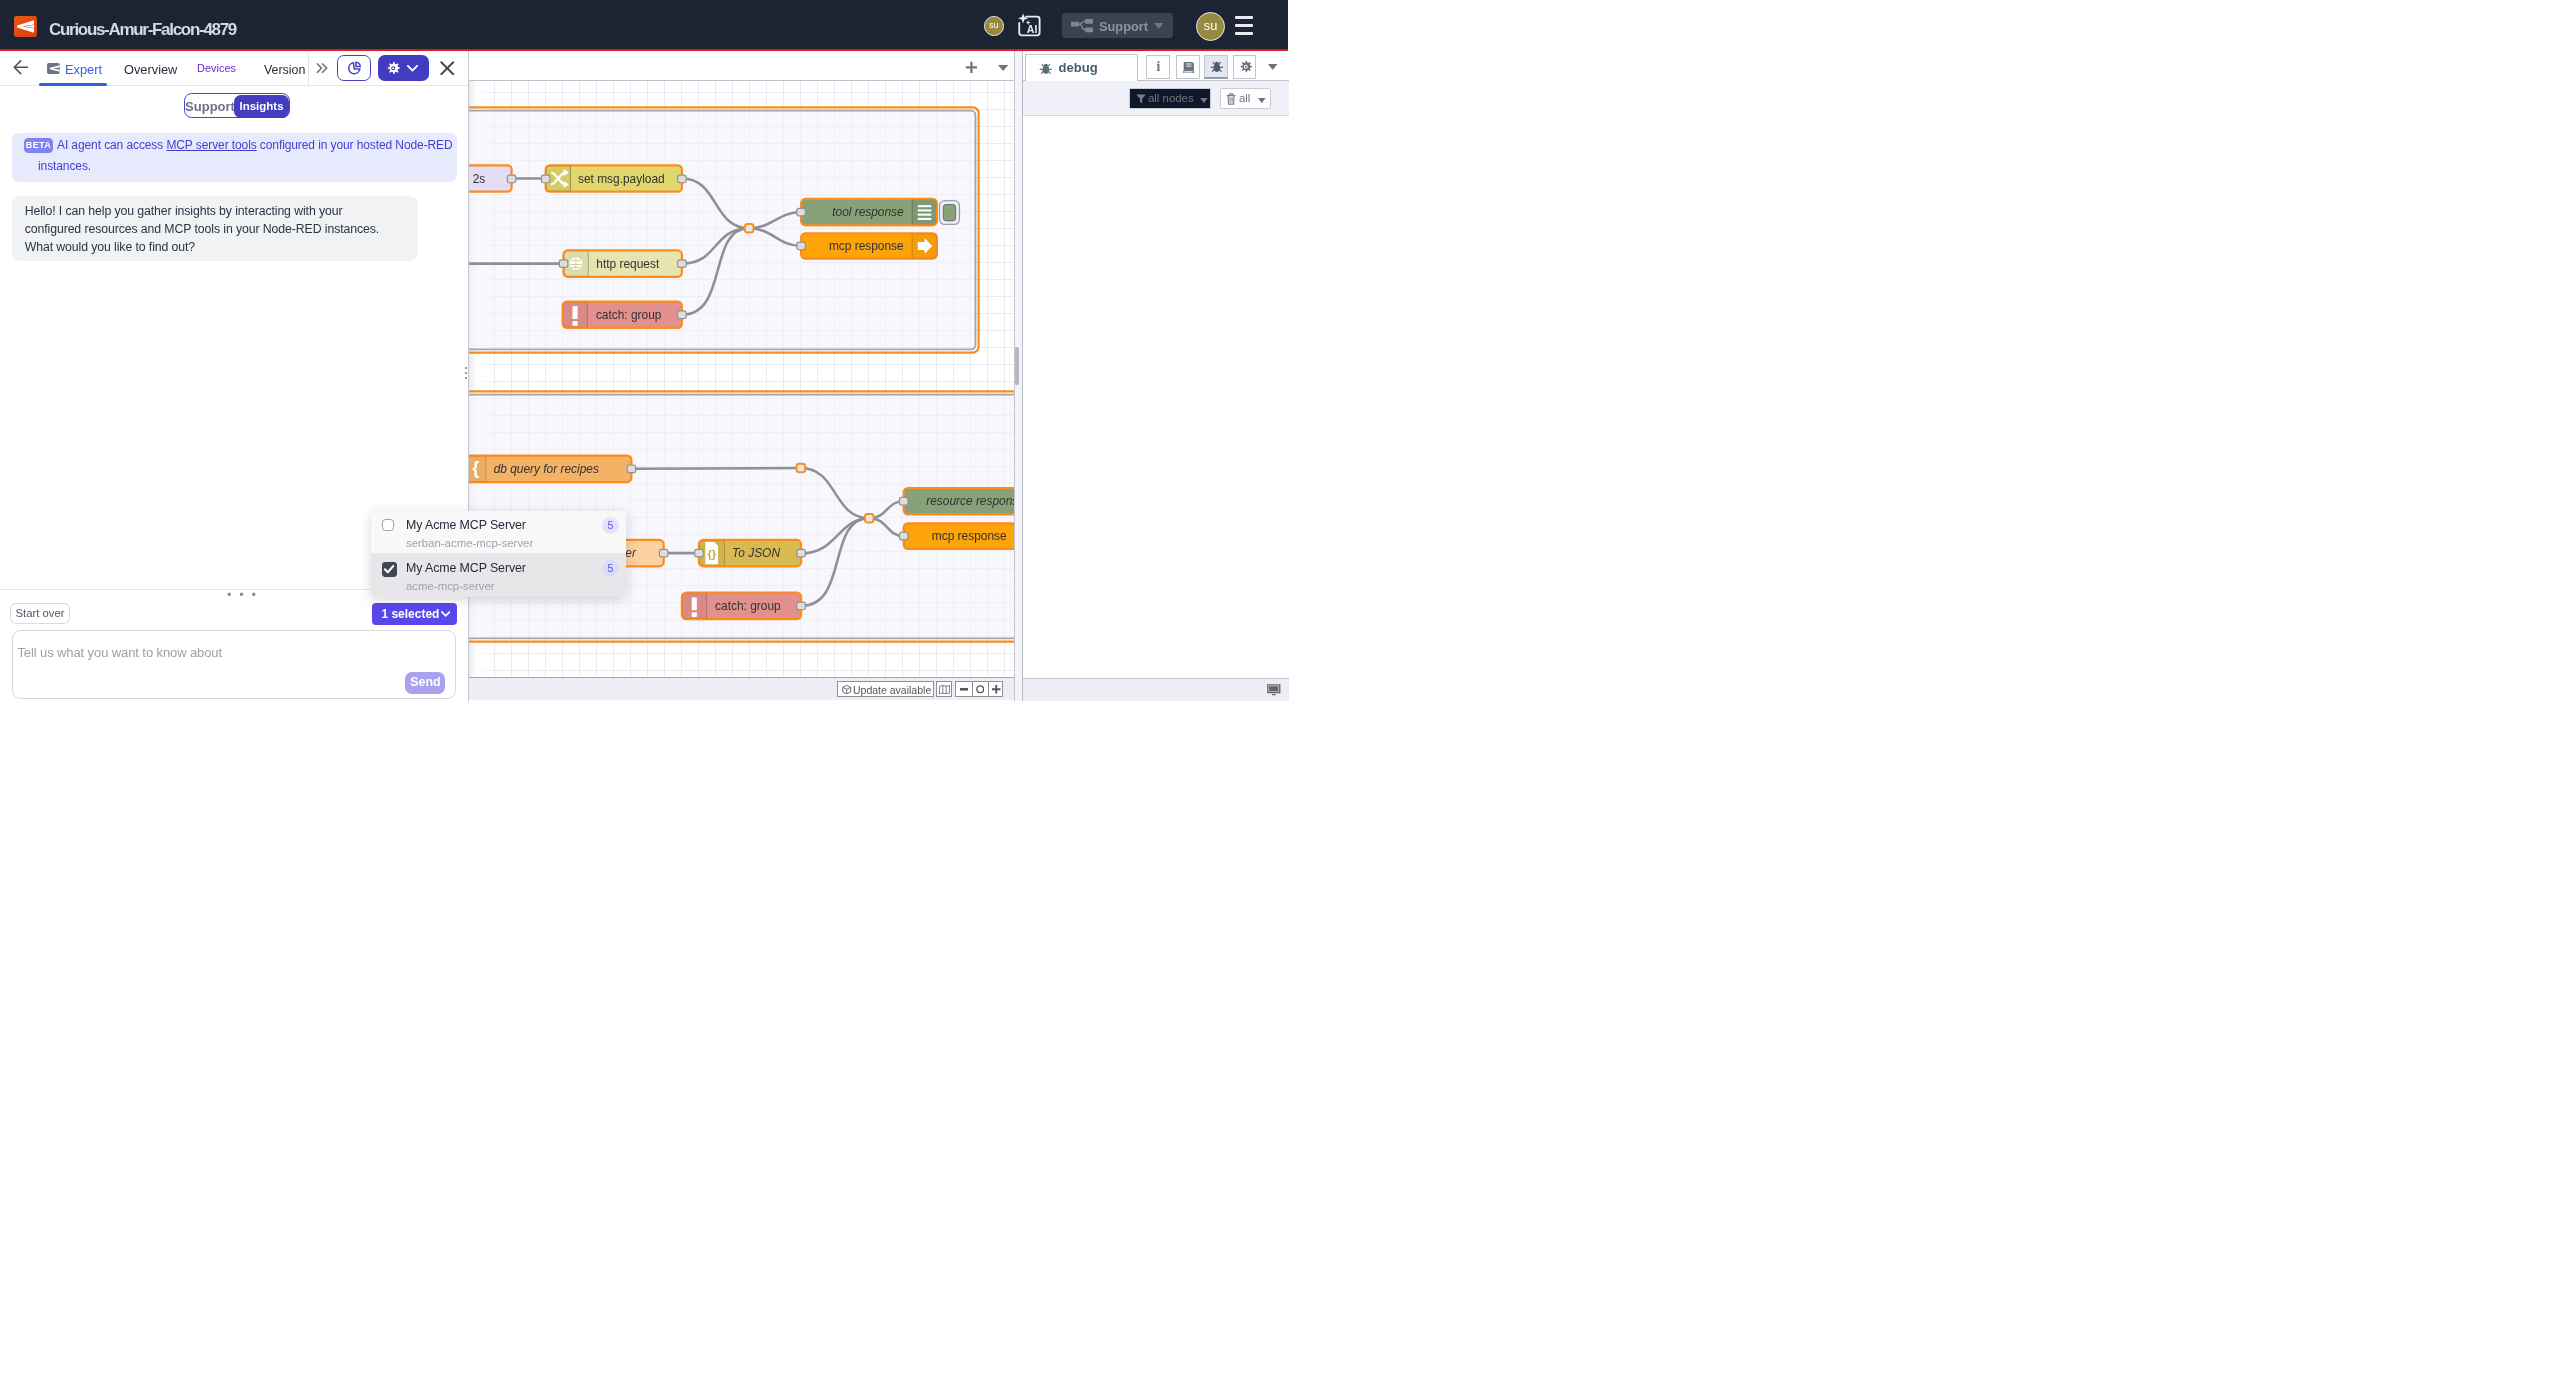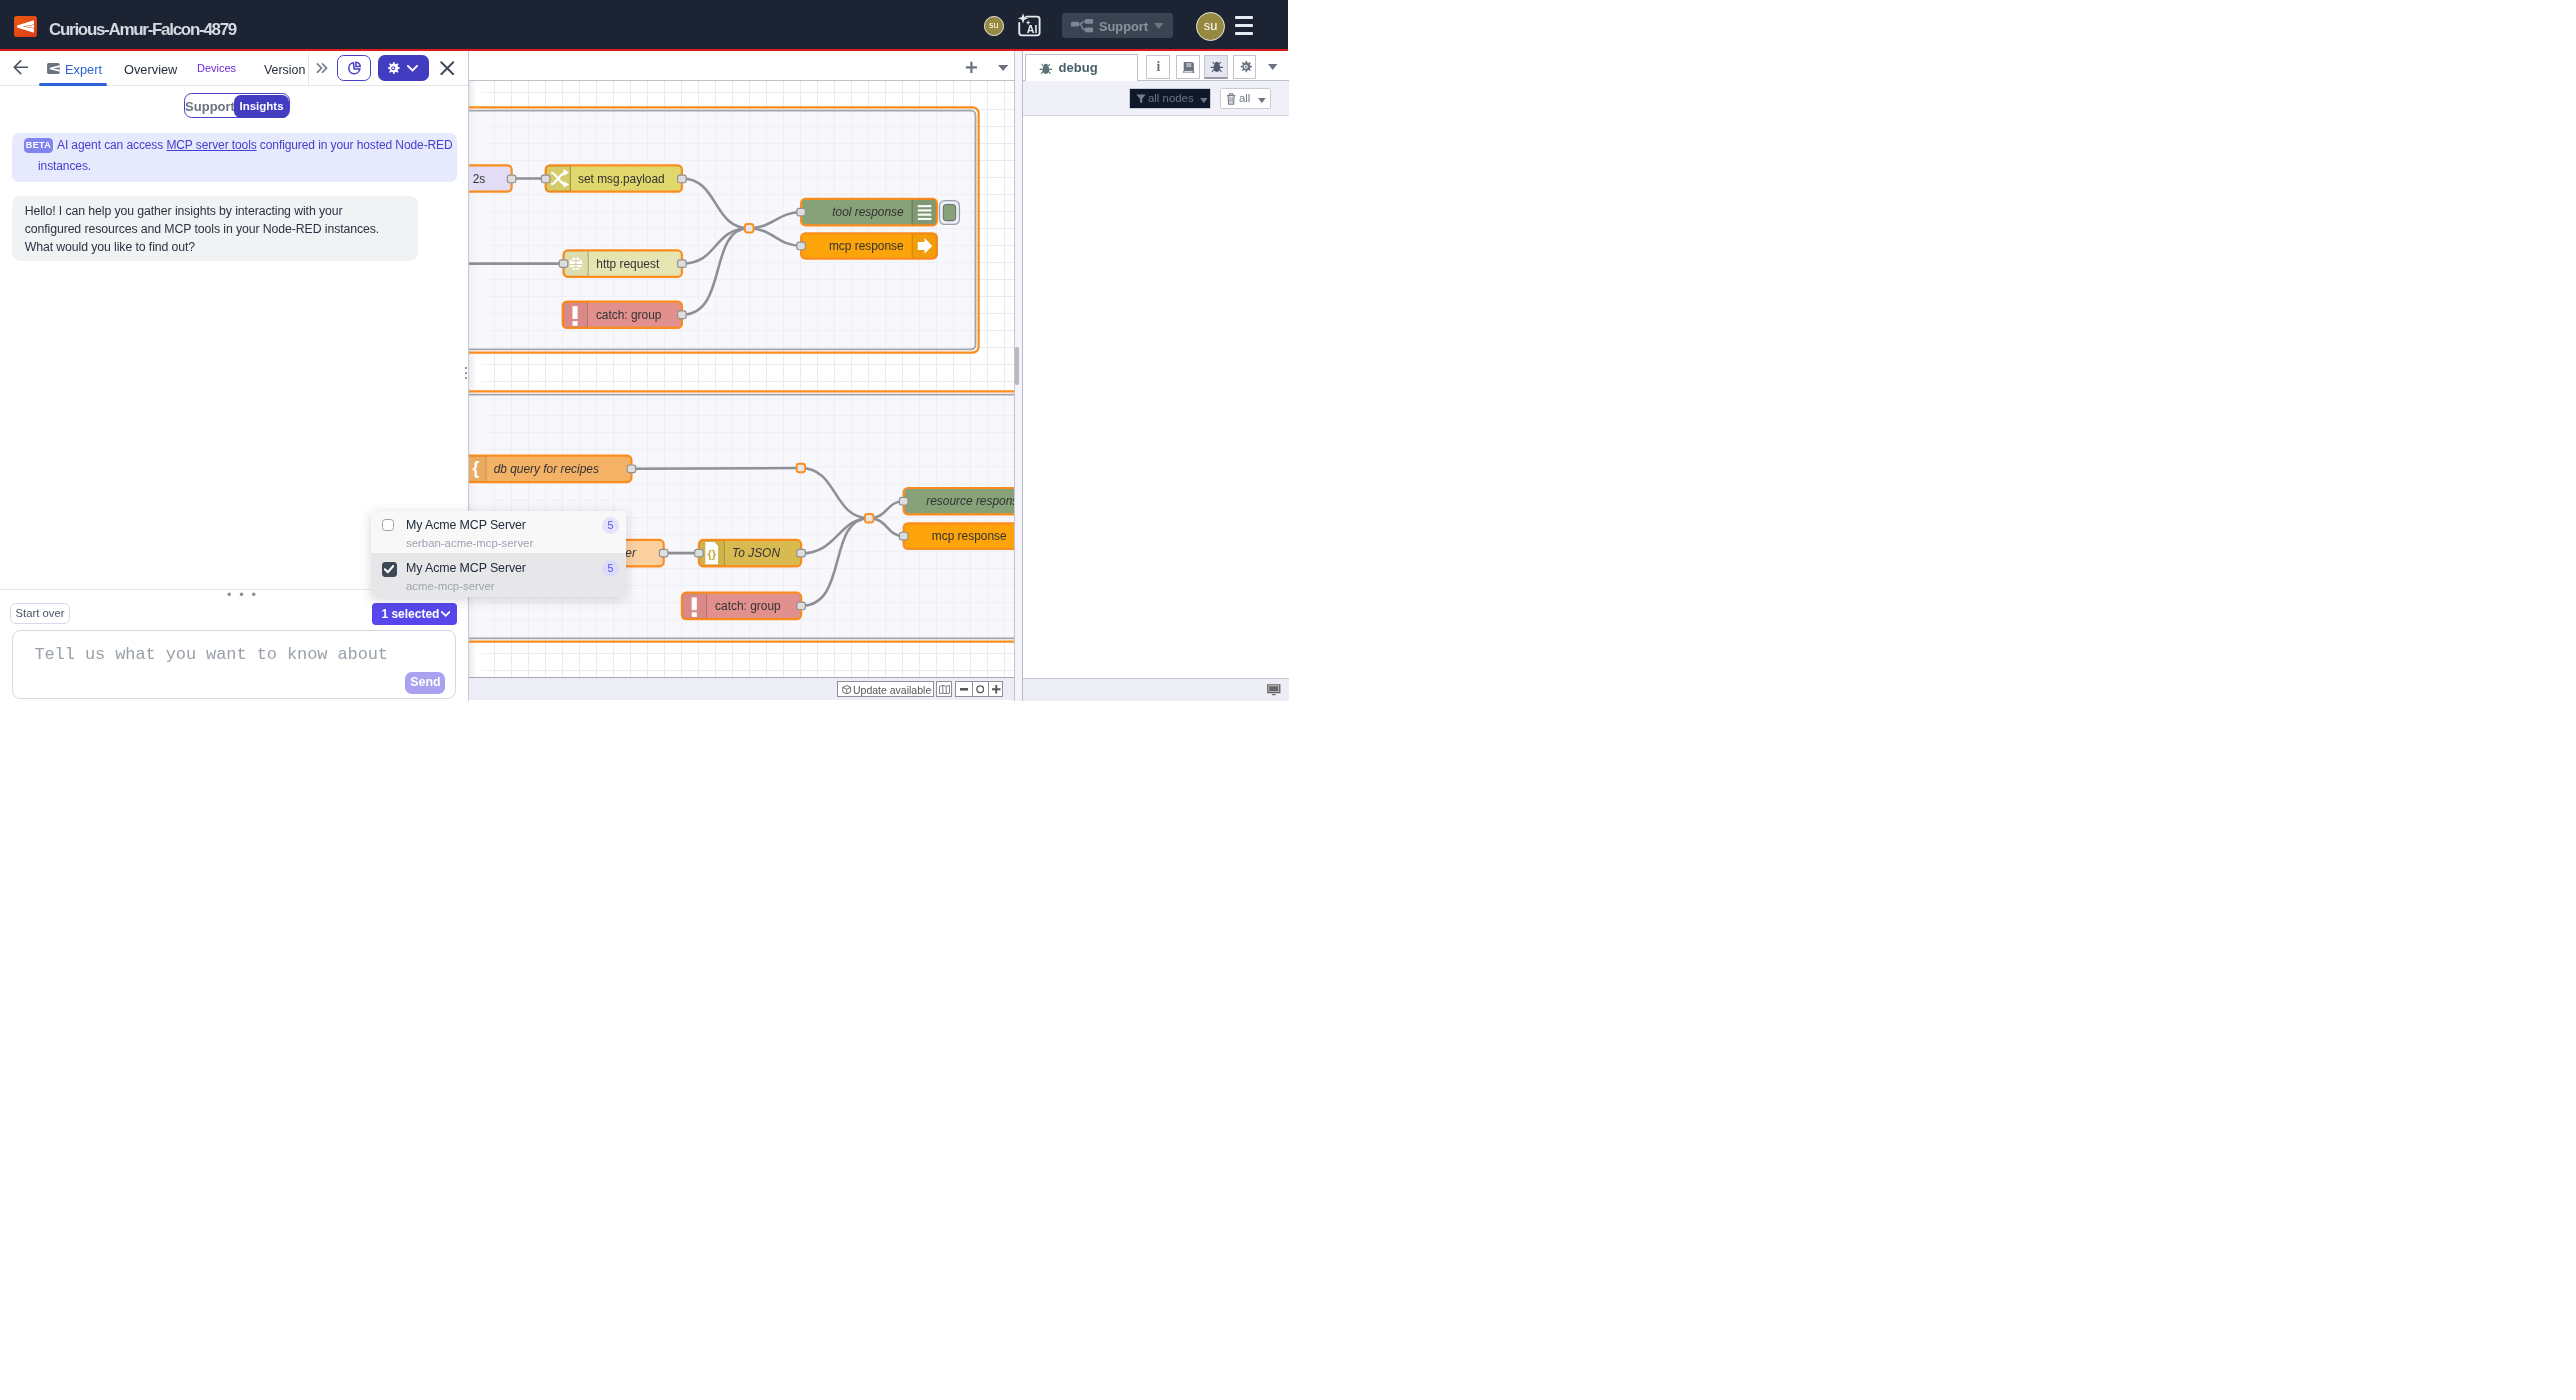--- a/index.html
+++ b/index.html
@@ -380,21 +380,21 @@
     <div class="abs" style="left:0;top:3px;width:58px;text-align:center;font-size:11.3px;color:#4b5563;white-space:nowrap;">Start over</div>
   </div>
   <div class="abs" style="left:372px;top:552px;width:85px;height:22px;background:#5847ea;border-radius:4px;">
     <div class="abs" style="left:9.4px;top:3.8px;font-size:12px;font-weight:700;color:#fff;white-space:nowrap;">1 selected</div>
     <svg class="abs" style="left:69px;top:8px" width="9.4" height="6.4" viewBox="0 0 12 8">
         <path d="M1 1 L6 6 L11 1" stroke="#fff" stroke-width="2.2" fill="none" stroke-linecap="round"></path>
       </svg>
   </div>
 
   <div class="abs" style="left:12.4px;top:579px;width:444px;height:69px;border:1.3px solid #d4d7dd;border-radius:8.5px;background:#fff;">
-    <div class="abs" style="left:21px;top:13.6px;font-size:17px;color:#9aa1ab;letter-spacing:-0.1px;font-family:Liberation Mono, monospace;">Tell us what you want to know about</div>
+    <div class="abs" style="left:4px;top:13.6px;font-size:13px;color:#9aa1ab;letter-spacing:-0.1px;">Tell us what you want to know about</div>
     <div class="abs" style="left:392px;top:41px;width:40px;height:22px;background:#aba1f1;border-radius:6.8px;color:#fff;font-size:12.4px;font-weight:700;text-align:center;line-height:21px;">Send</div>
   </div>
 
   <div class="abs" style="left:465px;top:316px;width:2.2px;height:2.2px;background:#6f7680;border-radius:50%;z-index:30;"></div>
   <div class="abs" style="left:465px;top:321px;width:2.2px;height:2.2px;background:#6f7680;border-radius:50%;z-index:30;"></div>
   <div class="abs" style="left:465px;top:326px;width:2.2px;height:2.2px;background:#6f7680;border-radius:50%;z-index:30;"></div>
 </div>
 <div class="abs" style="left:468px;top:51px;width:0.9px;height:650px;background:#c7c8d2;z-index:35;"></div>
 
 <div id="popup" class="abs" style="left:371px;top:511px;width:255px;height:86px;background:#fff;border-radius:4.3px;box-shadow:0 2.6px 12px rgba(40,40,60,.18);z-index:50;overflow:hidden;">

